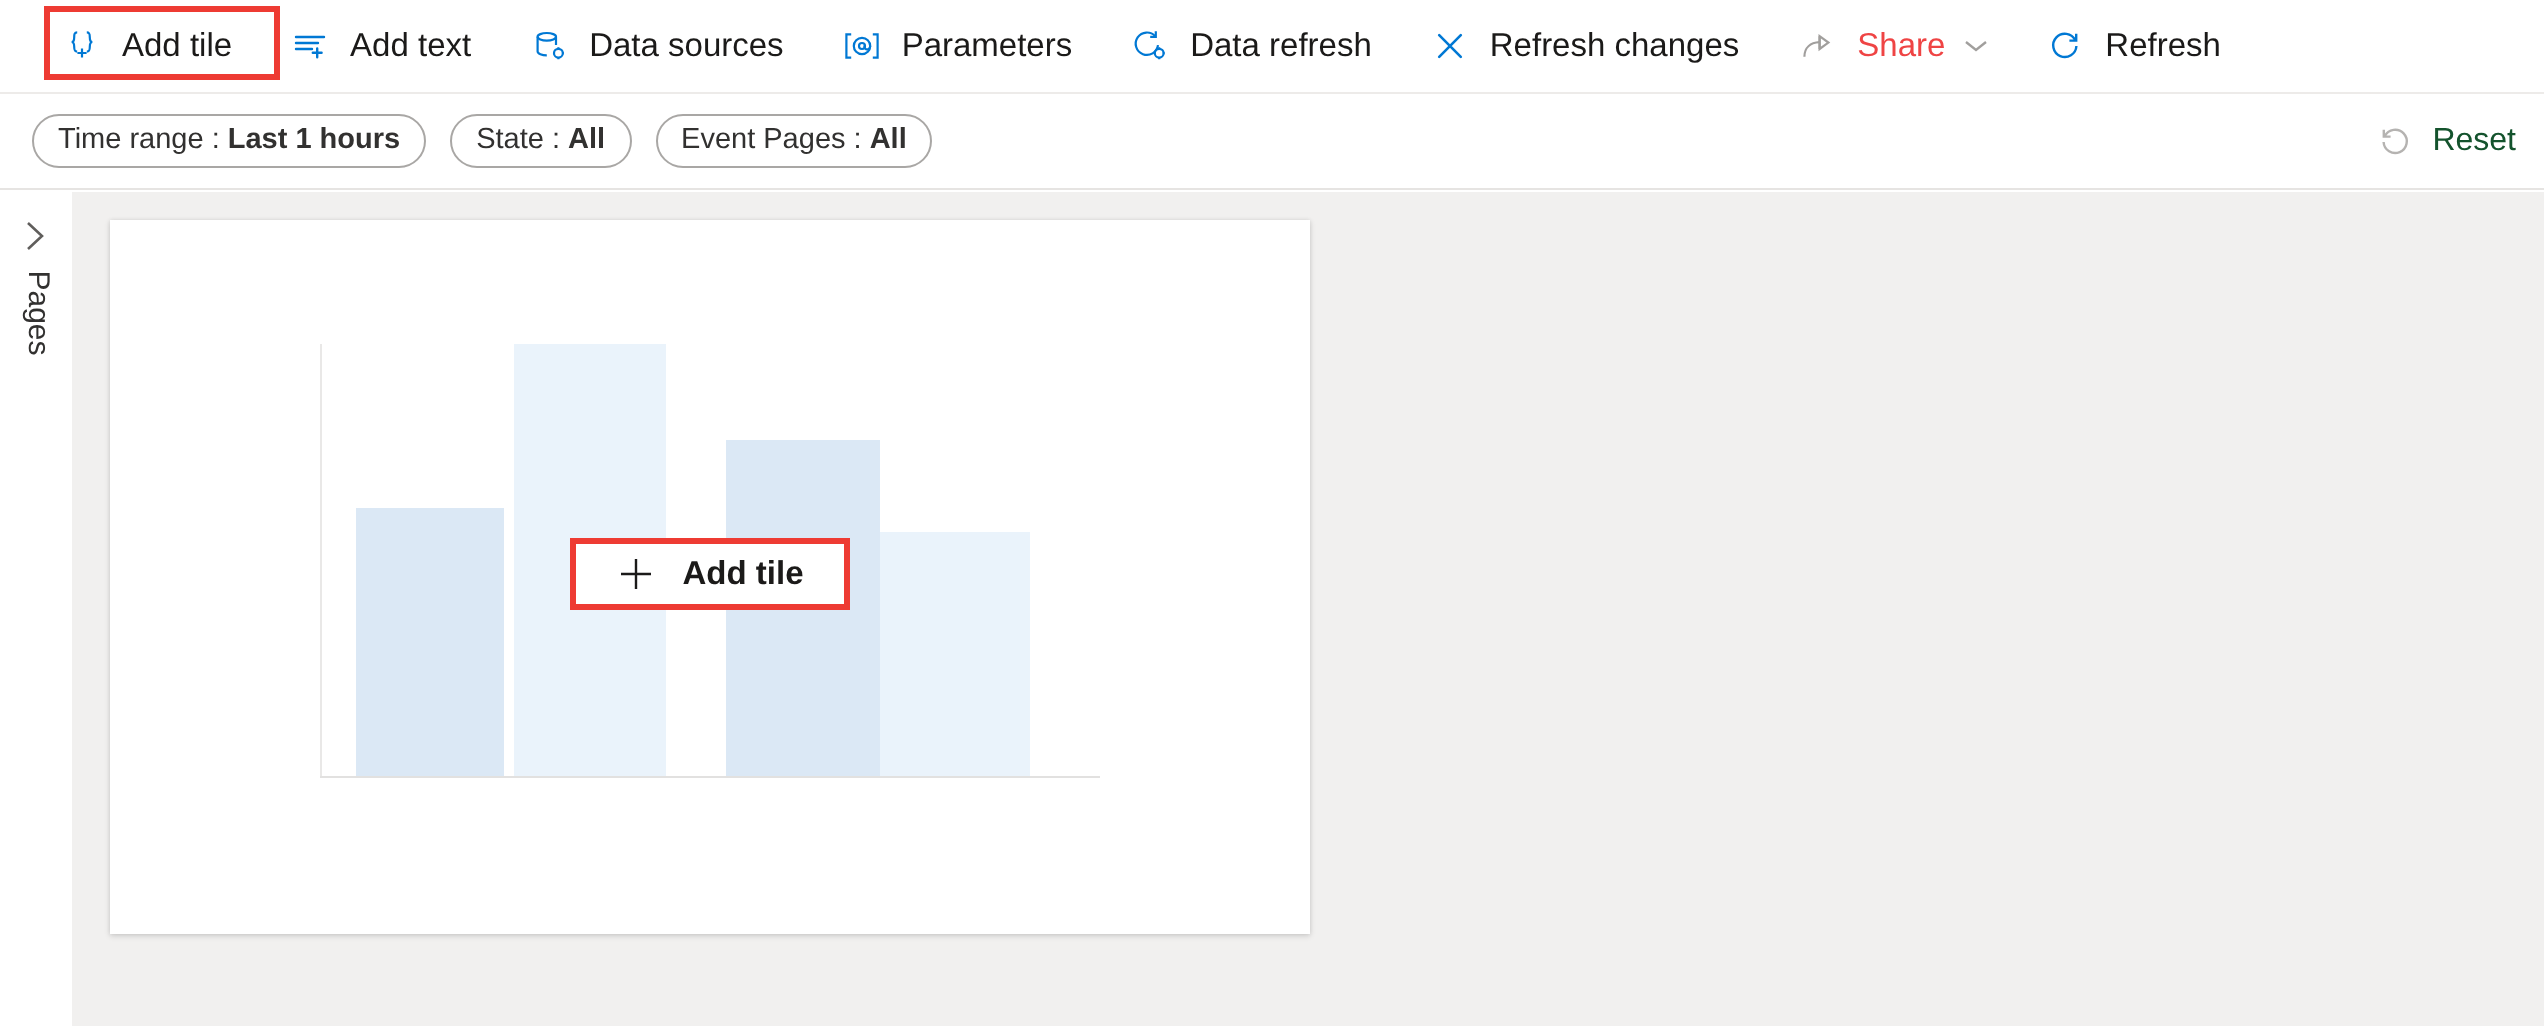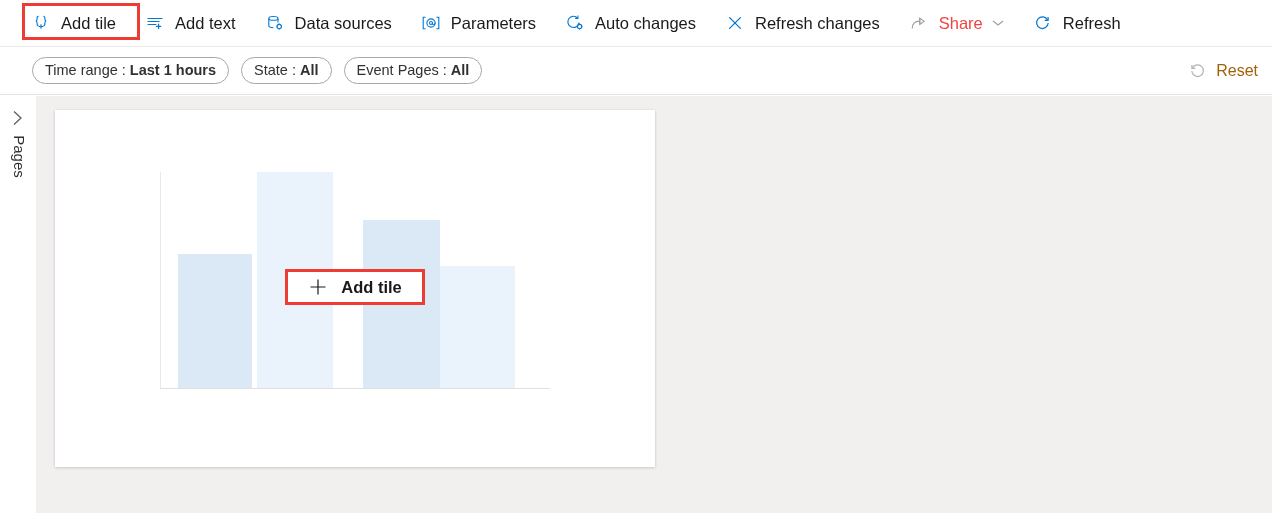--- a/index.html
+++ b/index.html
@@ -46,38 +46,38 @@
     width: 118px; height: 37px;
     border: 3px solid #ee3b33;
     pointer-events: none;
   }
 
   
   .filterbar {
     position: absolute; left: 0; top: 47px; width: 1272px; height: 48px;
     background: #ffffff;
     display: flex; align-items: center;
-    padding-left: 32px;
+    padding-left: 16px;
     border-bottom: 1px solid #e6e4e2;
   }
   .pill {
     display: inline-flex; align-items: center;
     height: 27px; padding: 0 12px;
     border: 1px solid #a9a7a5; border-radius: 14px;
     font-size: 14.5px; color: #323130;
     background: #fff; margin-right: 12px;
     white-space: nowrap; cursor: pointer;
     line-height: 25px;
   }
   .pill b { font-weight: 700; margin-left: 4px; }
   .pill .pk { font-weight: 400; }
   .reset-btn {
     position: absolute; right: 8px; top: 10px;
     display: flex; align-items: center; height: 28px;
-    font-size: 16px; color: #a16207;
+    font-size: 16px; color: #14532d;
     background: none; border: none; cursor: default;
     font-family: "Liberation Sans", sans-serif;
   }
   .reset-btn .tb-ico { width: 22px; height: 20px; margin-right: 8px;
     display: inline-flex; align-items: center; justify-content: center; }
 
   
   .rail {
     position: absolute; left: 0; top: 96px; width: 36px; height: 417px;
     background: #ffffff;
@@ -197,21 +197,21 @@
       <span class="tb-ico">
         <svg width="20" height="18" viewBox="0 0 20 18">
             <g fill="none" stroke="#0078d4" stroke-width="1.1">
           <path d="M12.6 4.1A5.6 5.6 0 1 0 14 8.6"></path>
           <path d="M12.9 1.6v2.8h-2.8"></path>
           <circle cx="14.6" cy="12.6" r="2.2"></circle>
           <path d="M14.6 9.6v.9M14.6 14.7v.9M11.9 12.6h.9M16.4 12.6h.9"></path>
         </g>
           </svg>
       </span>
-      <span class="tb-lbl">Auto changes</span>
+      <span class="tb-lbl">Data refresh</span>
     </button>
 
 
     <button class="tb-btn">
       <span class="tb-ico">
         <svg width="20" height="18" viewBox="0 0 20 18">
             <g stroke="#0078d4" stroke-width="1.3" stroke-linecap="round">
           <path d="M4.6 3.6l10.8 10.8M15.4 3.6L4.6 14.4"></path>
         </g>
           </svg>

